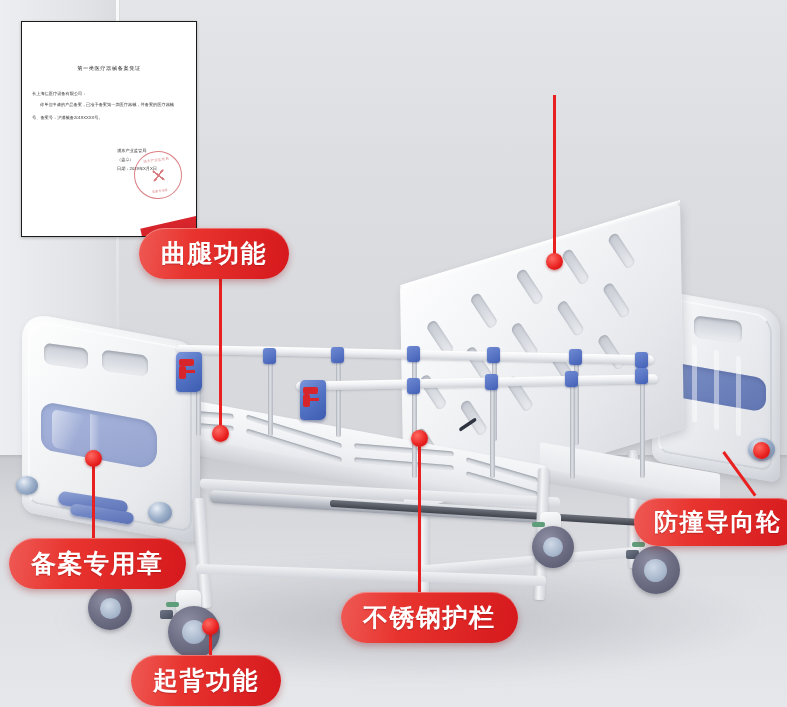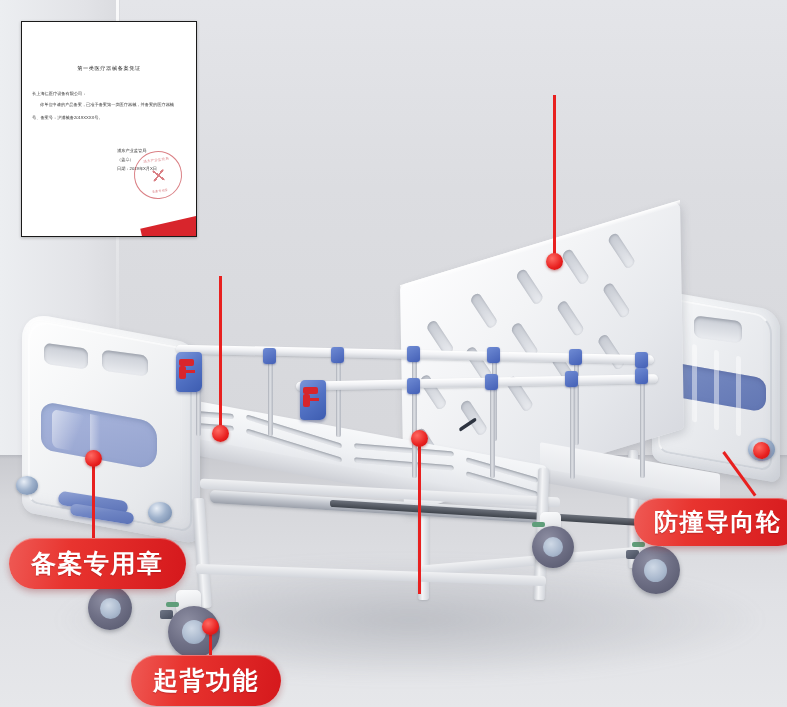--- a/index.html
+++ b/index.html
@@ -534,29 +534,31 @@
   </div>
 
   <div class="crank" style="left:58px;top:496px;width:70px;height:14px;transform:rotate(9deg);"></div>
   <div class="crank" style="left:70px;top:508px;width:64px;height:12px;transform:rotate(9deg);"></div>
 
   <div class="leader" style="left:553px;top:95px;width:3px;height:170px;"></div>
   <div class="dot" style="left:546px;top:253px;"></div>
 
   <div class="leader" style="left:219px;top:276px;width:3px;height:158px;"></div>
   <div class="dot" style="left:212px;top:425px;"></div>
+  <div class="pill s1" style="left:139px;top:228px;">曲腿功能</div>
 
   <div class="leader" style="left:92px;top:458px;width:3px;height:82px;"></div>
   <div class="dot" style="left:85px;top:450px;"></div>
   <div class="pill s1" style="left:9px;top:538px;">备案专用章</div>
 
   <div class="leader" style="left:209px;top:628px;width:3px;height:30px;"></div>
   <div class="dot" style="left:202px;top:618px;"></div>
   <div class="pill s1" style="left:131px;top:655px;">起背功能</div>
 
   <div class="leader" style="left:418px;top:438px;width:3px;height:156px;"></div>
   <div class="dot" style="left:411px;top:430px;"></div>
+  <div class="pill s1" style="left:341px;top:592px;">不锈钢护栏</div>
 
   <div class="leader" style="left:722px;top:452px;width:3px;height:54px;transform:rotate(-36deg);transform-origin:top center;"></div>
   <div class="dot" style="left:753px;top:442px;"></div>
   <div class="pill s2" style="left:634px;top:498px;">防撞导向轮</div>
 
 </div>
 
 </body></html>

